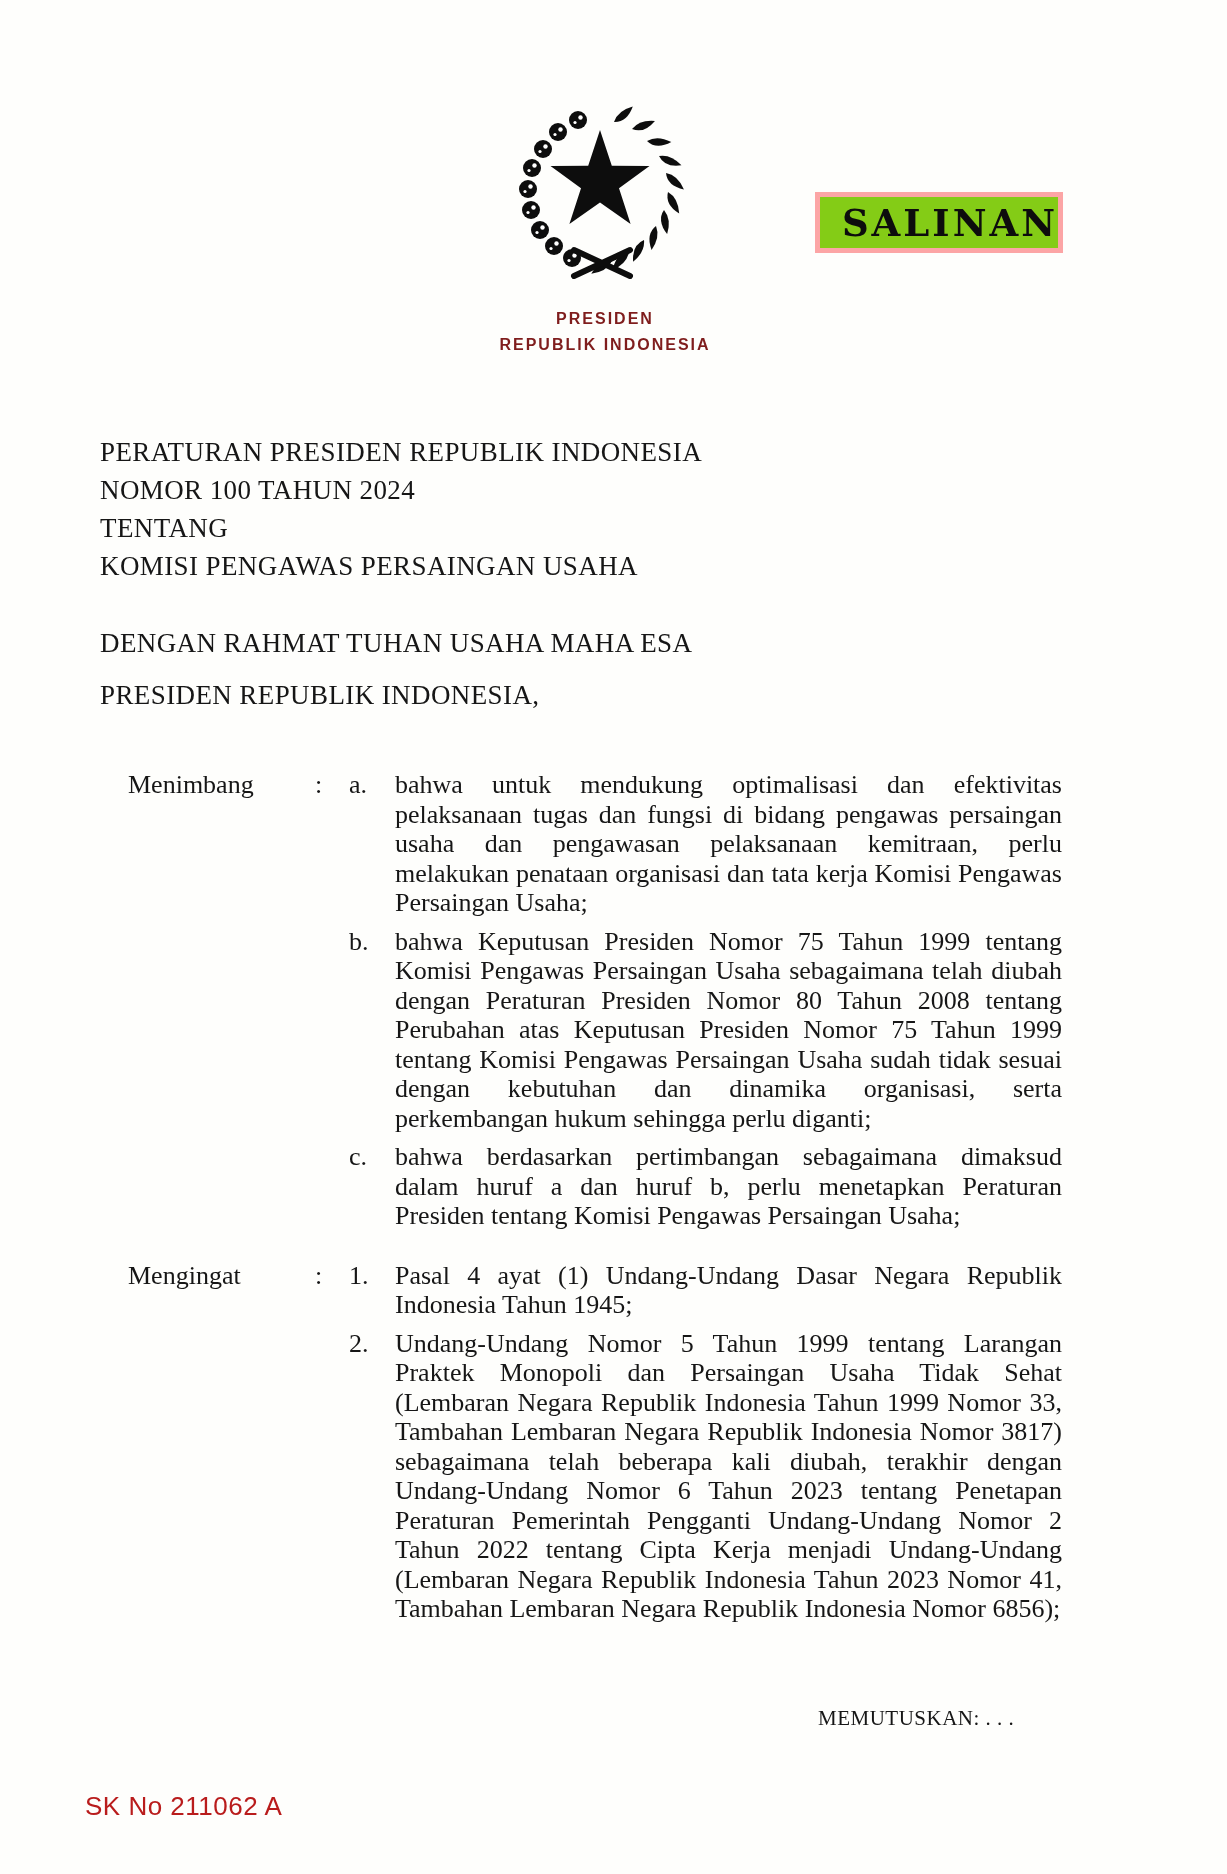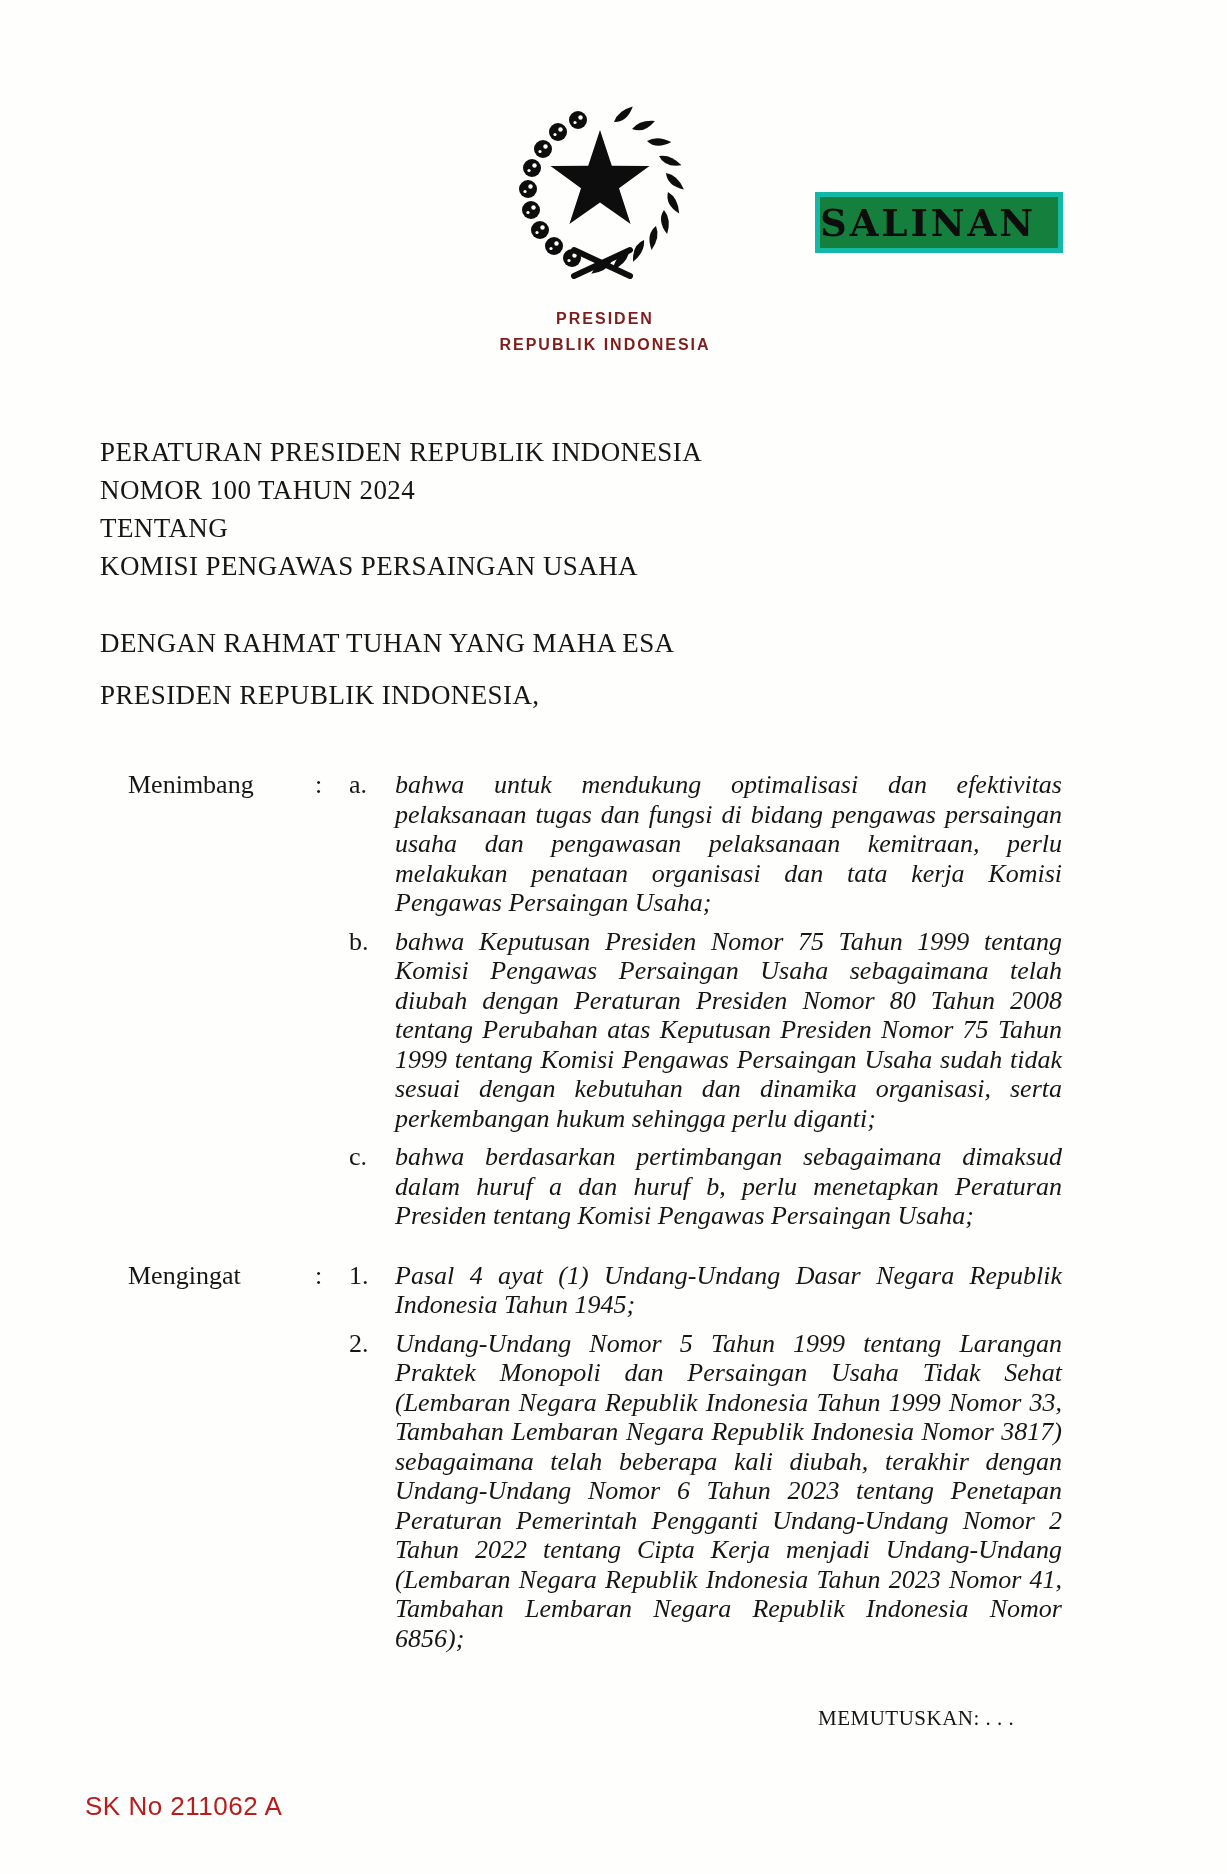--- a/index.html
+++ b/index.html
@@ -35,30 +35,30 @@
     letter-spacing: 2px;
     color: #7f1d1d;
   }
 
   .salinan-stamp {
     position: absolute;
     left: 815px;
     top: 192px;
     width: 238px;
     height: 51px;
-    border: 5px solid #14b8a6;
+    border: 5px solid #fca5a5;
     display: flex;
     align-items: center;
-    justify-content: flex-start;
+    justify-content: flex-end;
     font-family: "DejaVu Serif", serif;
     font-weight: bold;
     font-size: 37px;
     letter-spacing: 3px;
     color: #0d0d0d;
-    background: #15803d;
+    background: #84cc16;
   }
 
   
   .centered {
     position: absolute;
     left: 100px;
     width: 1010px;
     text-align: left;
     font-size: 27px;
     letter-spacing: 0.4px;
@@ -83,21 +83,20 @@
   }
   .section + .section { margin-top: 30px; }
   .section-items { min-width: 0; }
   .item { display: flex; }
   .item + .item { margin-top: 9px; }
   .item-marker { flex: 0 0 46px; }
   .item-text {
     flex: 1;
     text-align: justify;
     text-justify: inter-word;
-    font-style: italic;
   }
 
   
   .memutuskan {
     position: absolute;
     left: 818px;
     top: 1706px;
     font-size: 21px;
     letter-spacing: 0.5px;
     white-space: nowrap;
@@ -163,21 +162,21 @@
     <div>REPUBLIK INDONESIA</div>
   </div>
 
   <div class="centered doc-title">
     <div>PERATURAN PRESIDEN REPUBLIK INDONESIA</div>
     <div>NOMOR 100 TAHUN 2024</div>
     <div>TENTANG</div>
     <div>KOMISI PENGAWAS PERSAINGAN USAHA</div>
   </div>
 
-  <div class="centered invocation">DENGAN RAHMAT TUHAN YANG MAHA ESA</div>
+  <div class="centered invocation">DENGAN RAHMAT TUHAN USAHA MAHA ESA</div>
   <div class="centered authority">PRESIDEN REPUBLIK INDONESIA,</div>
 
   <div class="sections">
 
     <div class="section">
       <div class="section-label">Menimbang</div>
       <div class="section-colon">:</div>
       <div class="section-items">
         <div class="item">
           <div class="item-marker">a.</div>

